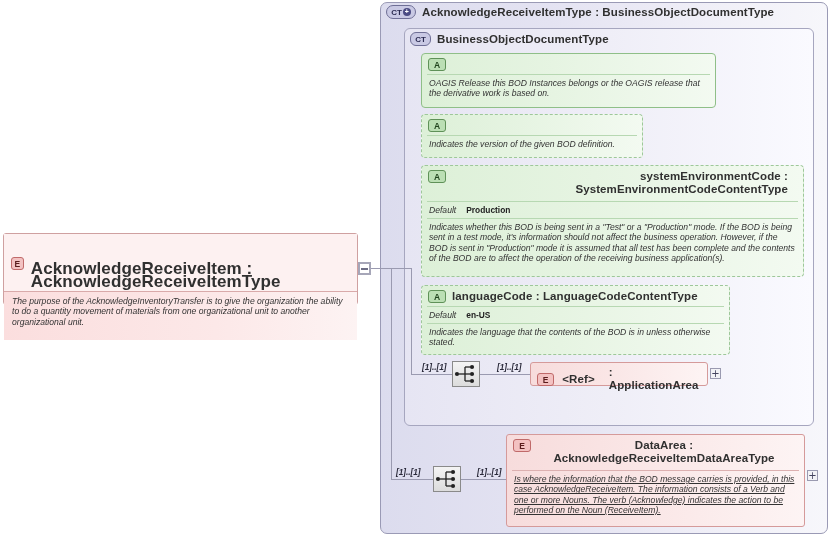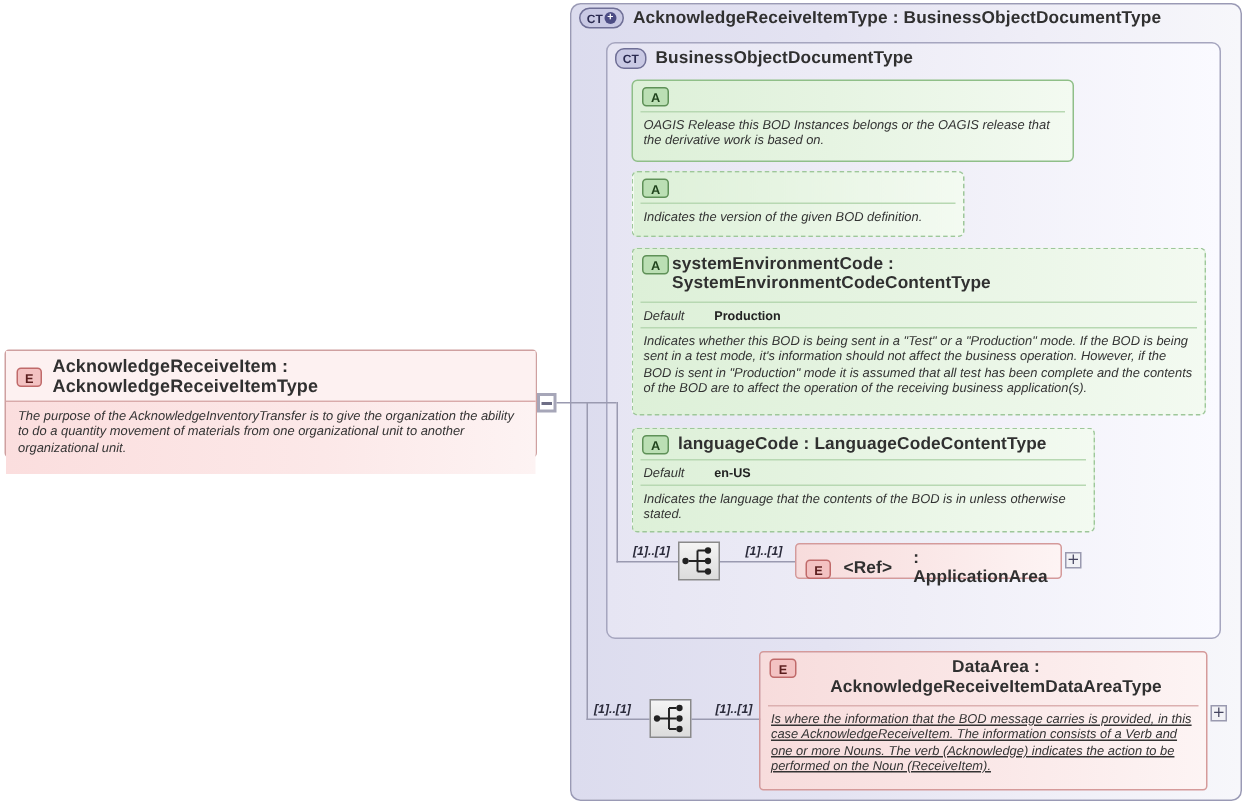--- a/index.html
+++ b/index.html
@@ -97,21 +97,21 @@
   .a-badge {
     border: 1px solid #5f9158;
     background: #bbdfb4;
     color: #20441d;
     border-radius: 3px;
     width: 18px; height: 13px; line-height: 12px;
     font-size: 8.5px; font-weight: bold; text-align: center;
   }
   .attr-sep { height:1px; background:#b7d8b2; margin:0 5px; }
   .attr-default {
-    display:flex; gap:20px; align-items:baseline;
+    display:flex; gap:10px; align-items:baseline;
     padding: 3px 7px 3px 7px;
     font-size: 8.6px;
   }
   .attr-default .k { font-style: italic; color:#333; }
   .attr-default .v { font-weight: bold; color:#222; font-size:8.4px;}
   .attr-doc { padding: 3px 7px 5px 7px; }
 
   
   .elem {
     background: linear-gradient(to right,#f7dcdc 0%, #fae6e6 45%, #fdf4f4 100%);
@@ -223,21 +223,21 @@
     <div class="attr-hdr">
       <div class="a-badge">A</div>
     </div>
     <div class="attr-sep"></div>
     <div class="attr-doc doc">Indicates the version of the given BOD definition.</div>
   </div>
 
   <div class="abs attr dashed" style="left:421px; top:165px; width:383px; height:112px;">
     <div class="attr-hdr" style="align-items:flex-start;">
       <div class="a-badge">A</div>
-      <span class="box-title" style="display:block; width:340px; text-align:left; margin-left:-4px;">systemEnvironmentCode : SystemEnvironmentCodeContentType</span>
+      <span class="box-title" style="display:block; width:340px; text-align:right; margin-left:-4px;">systemEnvironmentCode : SystemEnvironmentCodeContentType</span>
     </div>
     <div class="attr-sep" style="margin-top:2px;"></div>
     <div class="attr-default">
       <span class="k">Default</span>
       <span class="v">Production</span>
     </div>
     <div class="attr-sep"></div>
     <div class="attr-doc doc">Indicates whether this BOD is being sent in a "Test" or a "Production" mode. If the BOD is being sent in a test mode, it's information should not affect the business operation. However, if the BOD is sent in "Production" mode it is assumed that all test has been complete and the contents of the BOD are to affect the operation of the receiving business application(s).</div>
   </div>
 
@@ -311,21 +311,21 @@
       <span class="box-title" style="display:block; width:258px; text-align:center; margin-left:-2px;">DataArea : AcknowledgeReceiveItemDataAreaType</span>
     </div>
     <div class="elem-sep" style="margin-top:2px;"></div>
     <div class="elem-doc doc">Is where the information that the BOD message carries is provided, in this case AcknowledgeReceiveItem. The information consists of a Verb and one or more Nouns. The verb (Acknowledge) indicates the action to be performed on the Noun (ReceiveItem).</div>
   </div>
   <div class="abs expander" style="left:807px; top:470px;">+</div>
 
   <div class="abs root-elem">
     <div class="hdr">
       <div class="e-badge">E</div>
-      <span class="box-title" style="font-size:12px;">AcknowledgeReceiveItem : AcknowledgeReceiveItemType</span>
+      <span class="box-title" style="font-size:17px;margin-top:24px;">AcknowledgeReceiveItem : AcknowledgeReceiveItemType</span>
     </div>
     <div class="sep"></div>
     <div class="body doc">The purpose of the AcknowledgeInventoryTransfer is to give the organization the ability to do a quantity movement of materials from one organizational unit to another organizational unit.</div>
   </div>
 
   <div class="abs minusbox" style="left:358px; top:262px;">
     <i></i>
   </div>
   <div class="abs line hline" style="left:371px; top:268px; width:40px;"></div>
   <div class="abs line vline" style="left:411px; top:268px; height:107px;"></div>

